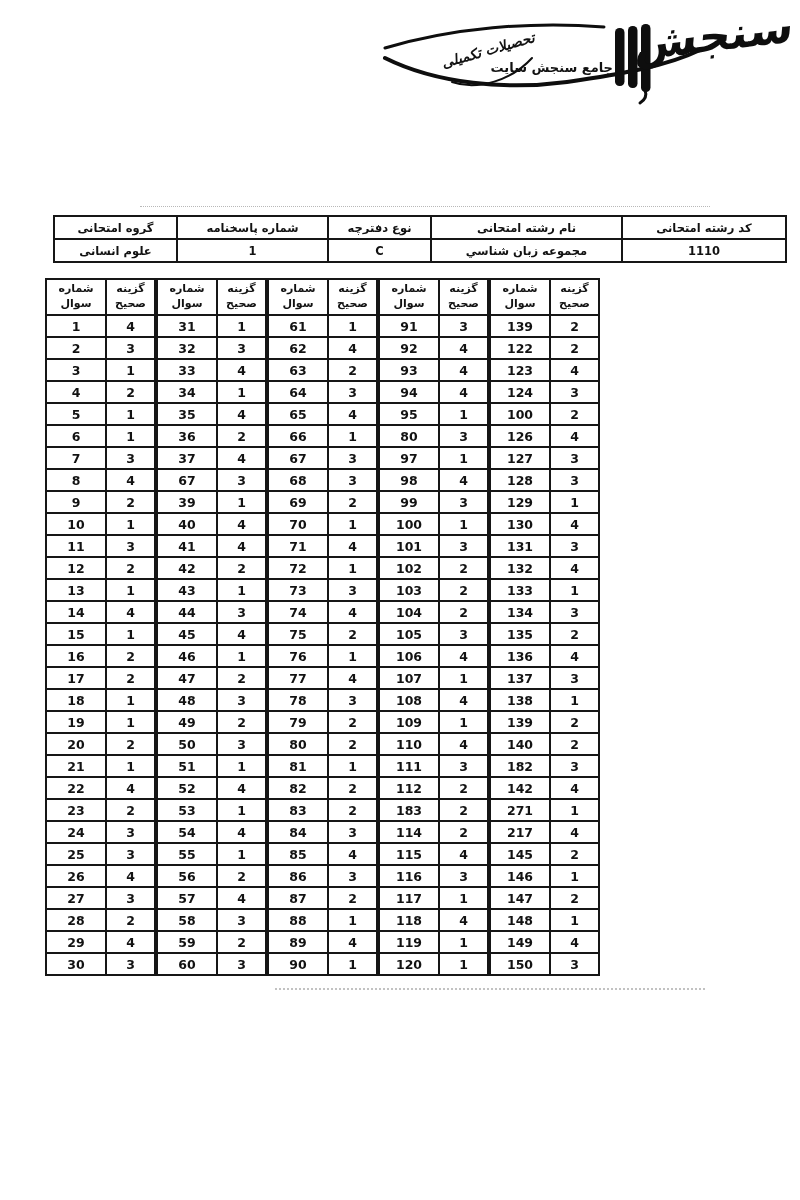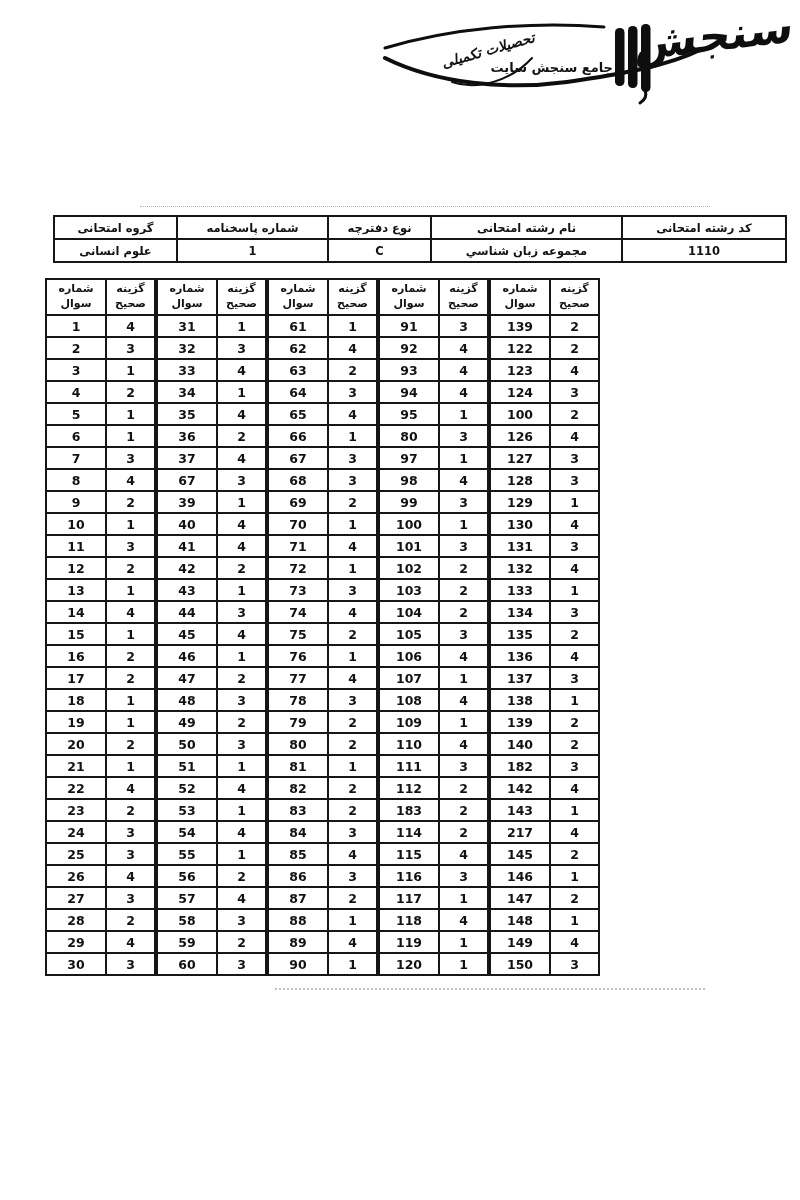--- a/index.html
+++ b/index.html
@@ -717,21 +717,21 @@
           </tr>
           <tr>
             <td class="q">182</td>
             <td class="a">3</td>
           </tr>
           <tr>
             <td class="q">142</td>
             <td class="a">4</td>
           </tr>
           <tr>
-            <td class="q">143</td>
+            <td class="q">271</td>
             <td class="a">1</td>
           </tr>
           <tr>
             <td class="q">217</td>
             <td class="a">4</td>
           </tr>
           <tr>
             <td class="q">145</td>
             <td class="a">2</td>
           </tr>

